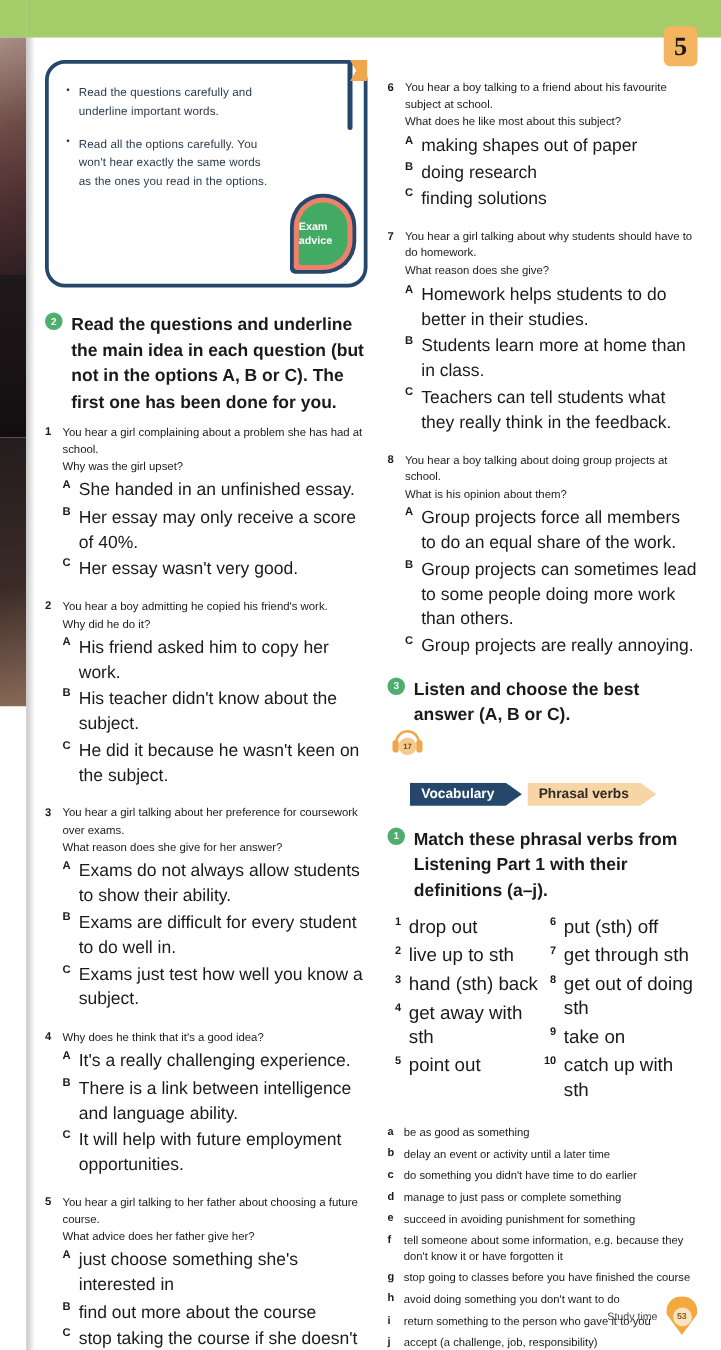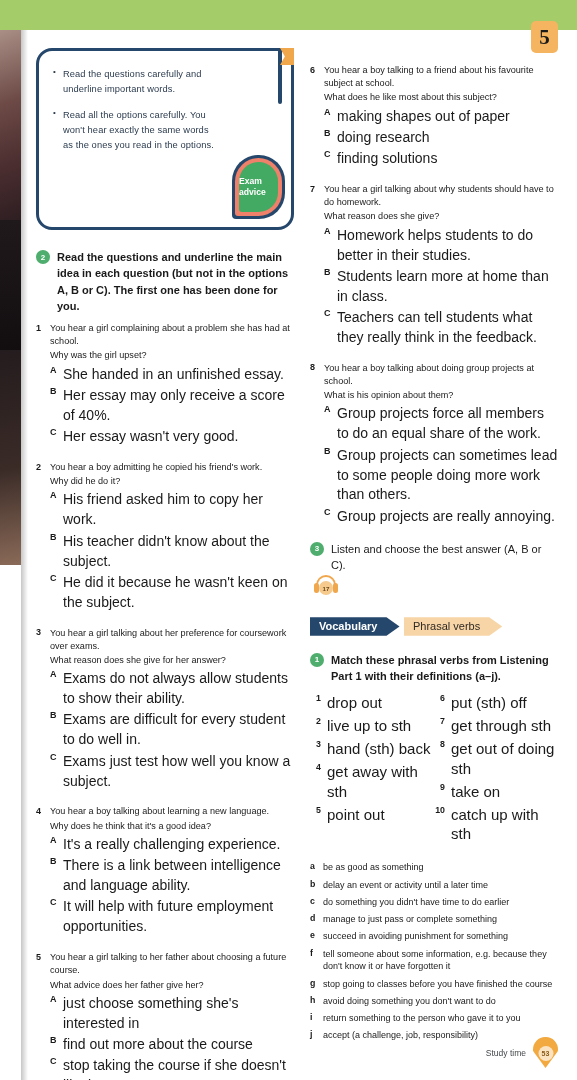--- a/index.html
+++ b/index.html
@@ -132,21 +132,21 @@
     flex: 0 0 auto;
     width: 14px; height: 14px;
     border-radius: 50%;
     background: #4fae6e;
     color: #ffffff;
     font-size: 8px; font-weight: bold;
     display: flex; align-items: center; justify-content: center;
     margin-right: 7px; margin-top: 1px;
   }
   .ex-instr {
-    font-size: 11px; font-weight: bold; line-height: 1.48;
+    font-size: 14px; font-weight: bold; line-height: 1.48;
     color: #1a1a1a;
   }
 
   
   .qlist { margin-top: 8px; }
   .question { display: flex; margin-bottom: 14px; }
   .q-num {
     flex: 0 0 14px;
     font-size: 9px; font-weight: bold; color: #1a1a1a;
     text-align: left; padding-top: .5px;
@@ -198,24 +198,24 @@
 
   
   .banners { margin-top: 18px; }
   .banner {
     position: relative;
     display: inline-block;
     padding: 3px 22px 3.5px 9px;
     font-size: 11px; font-weight: bold;
     clip-path: polygon(0 0, calc(100% - 13px) 0, 100% 50%, calc(100% - 13px) 100%, 0 100%);
   }
-  .banner-vocab { background: #25476b; color: #ffffff; }
+  .banner-vocab { background: #25476b; color: #ffffff; margin-left: 18px; }
   .banner-sub {
     background: #f8d5a6; color: #2e2a24;
-    margin-top: 2px; font-weight: normal;
+    margin-top: 2px; font-weight: bold;
   }
 
   
   .pv-wrap { margin-top: 9px; display: flex; }
   .pv-col { width: 50%; }
   .pv-row { display: flex; margin-bottom: 3.5px; }
   .pv-idx {
     flex: 0 0 17px;
     font-size: 8.8px; font-weight: bold; color: #1a1a1a;
     text-align: right; padding-right: 6px;
@@ -361,21 +361,20 @@
                 <div class="opt">
                   <div class="opt-letter">C</div>
                   <div class="opt-text">Exams just test how well you know a subject.</div>
                 </div>
               </div>
             </div>
           </div>
           <div class="question">
             <div class="q-num">4</div>
             <div class="q-body">
-              <div class="q-stem">You hear a boy talking about learning a new language.</div>
               <div class="q-ask">Why does he think that it's a good idea?</div>
               <div class="opts">
                 <div class="opt">
                   <div class="opt-letter">A</div>
                   <div class="opt-text">It's a really challenging experience.</div>
                 </div>
                 <div class="opt">
                   <div class="opt-letter">B</div>
                   <div class="opt-text">There is a link between intelligence and language ability.</div>
                 </div>
@@ -476,21 +475,21 @@
                 <div class="opt-text">Group projects are really annoying.</div>
               </div>
             </div>
           </div>
         </div>
       </div>
 
     <div class="exercise" style="margin-top:6px;">
       <div class="ex-head">
         <div class="ex-num">3</div>
-        <div class="ex-instr" style="font-weight:normal;">Listen and choose the best answer (A, B or C).</div>
+        <div class="ex-instr" style="font-weight:bold;">Listen and choose the best answer (A, B or C).</div>
       </div>
       <div class="audio-icon">
         <div class="band"></div>
         <div class="cup-l"></div>
         <div class="cup-r"></div>
         <div class="track">17</div>
       </div>
     </div>
 
     <div class="banners">

